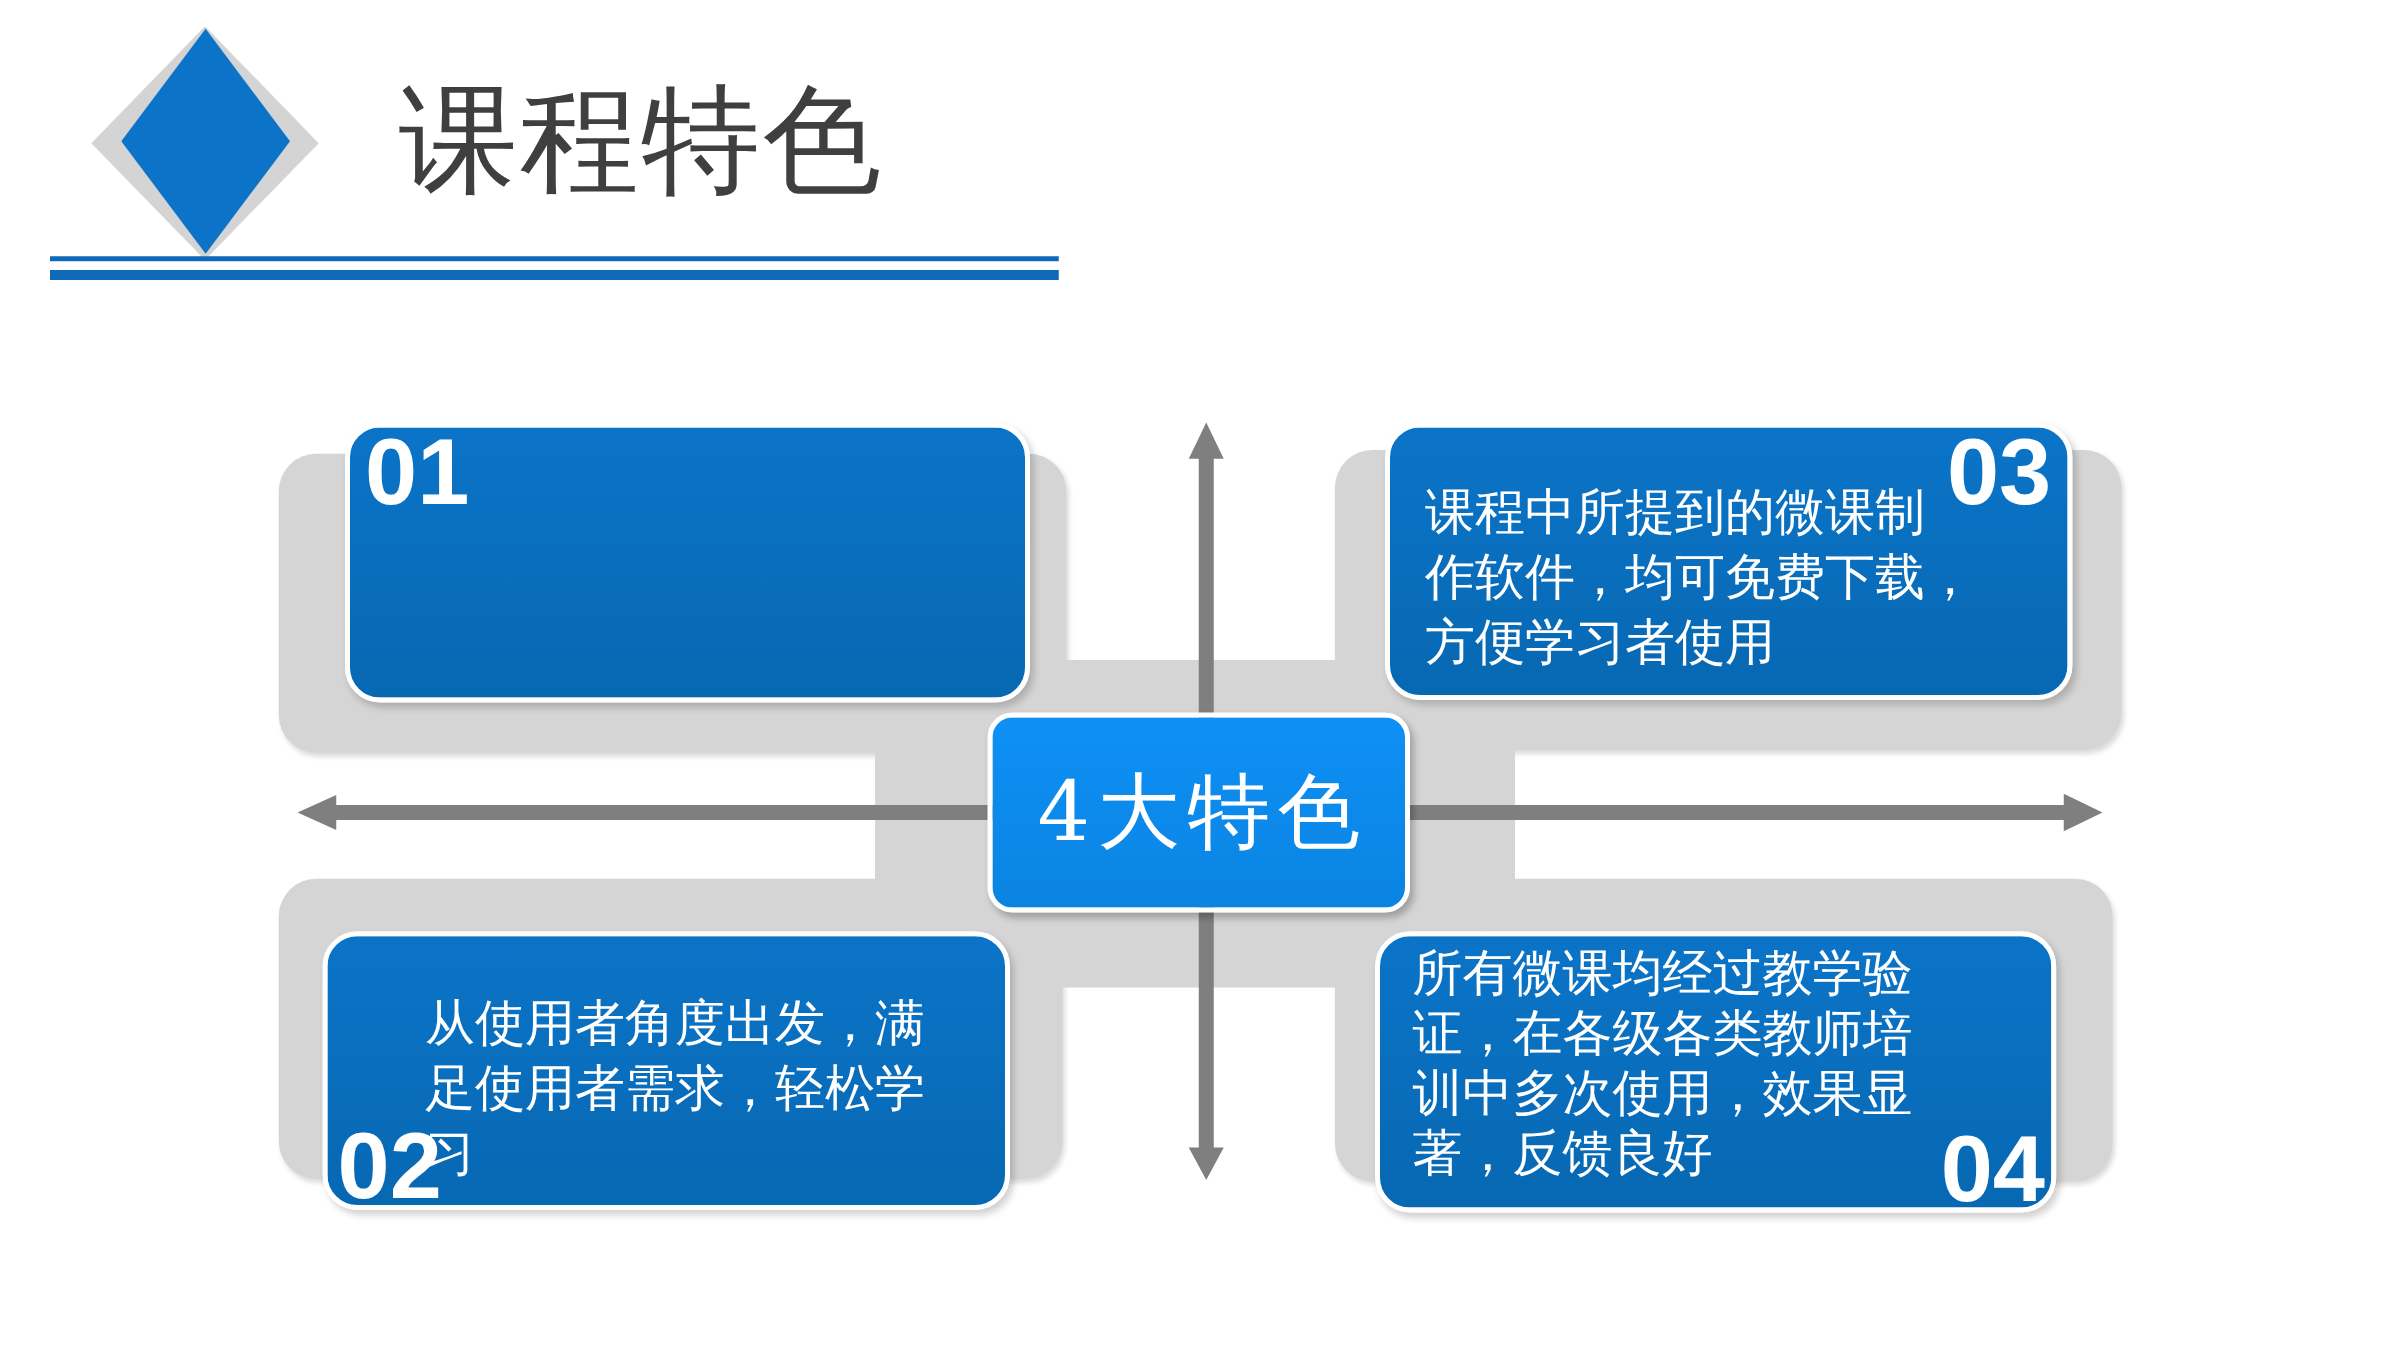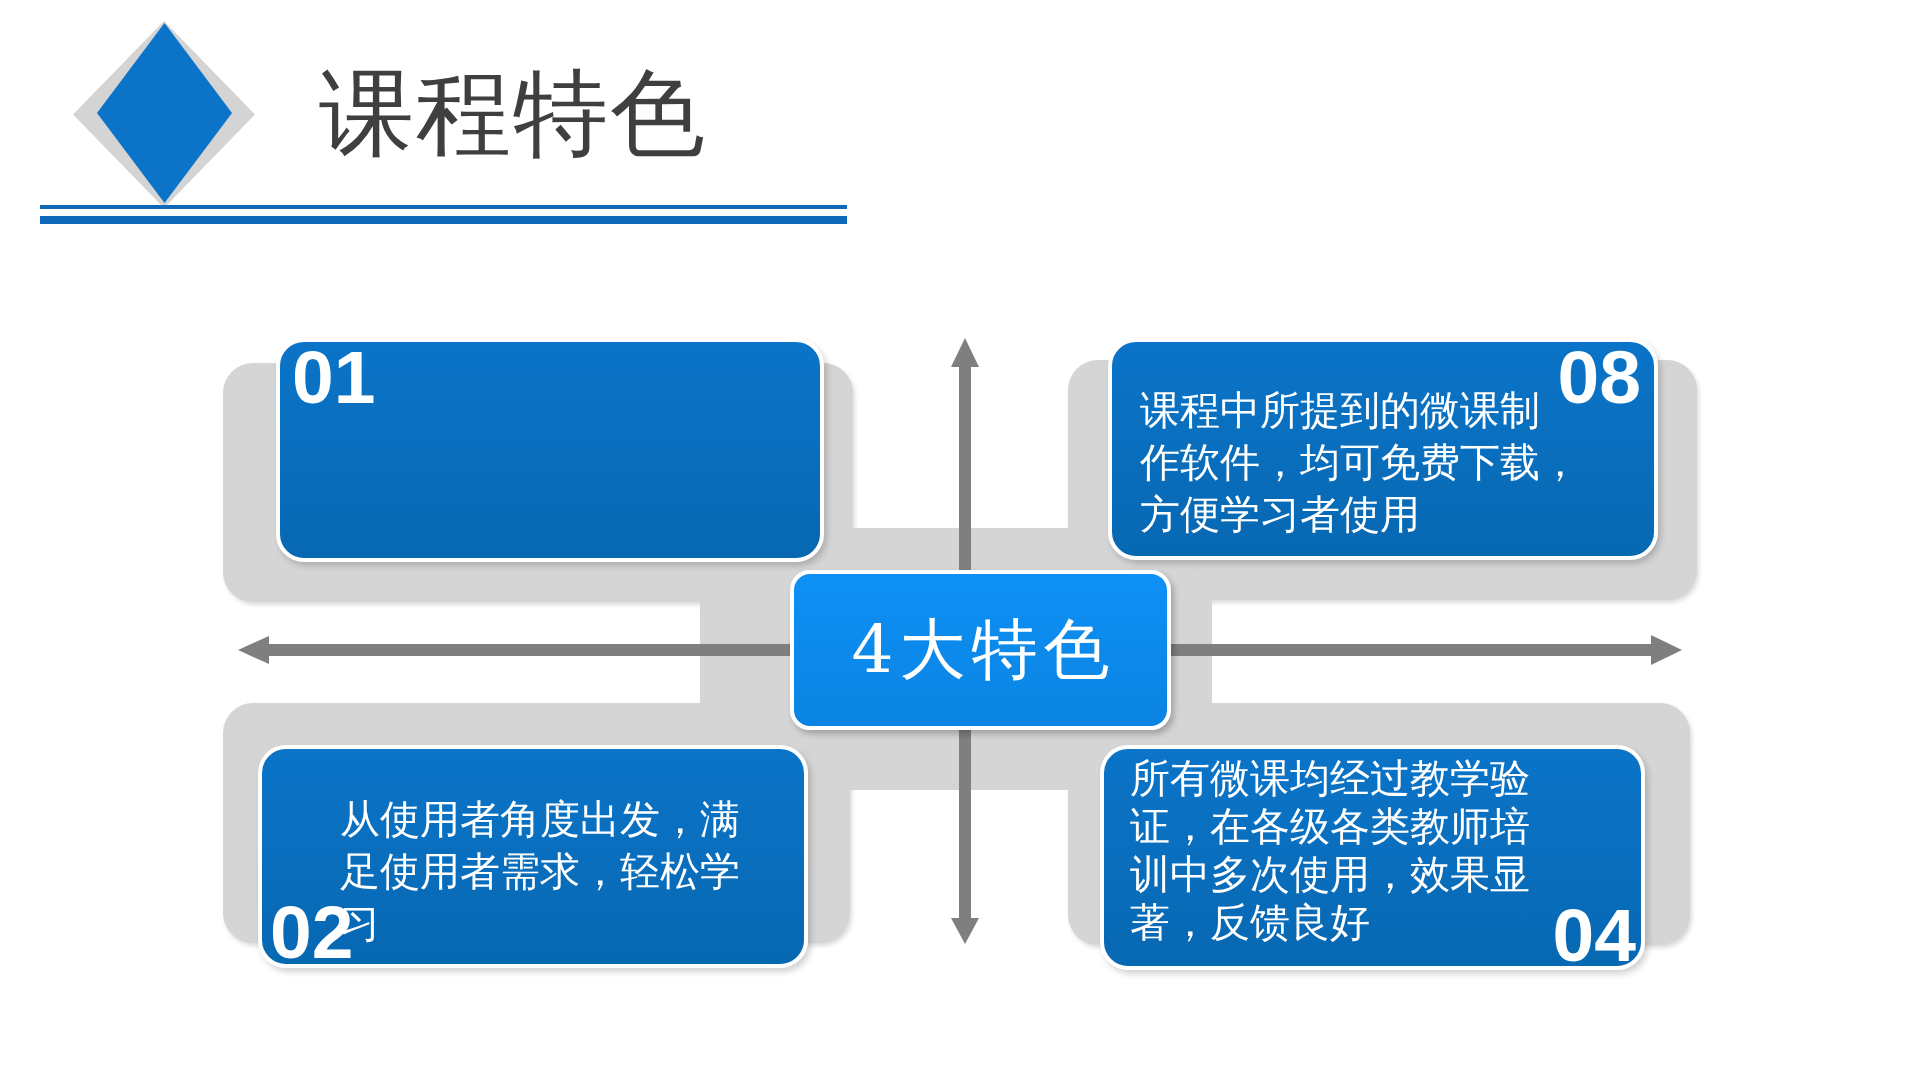--- a/index.html
+++ b/index.html
@@ -67,21 +67,21 @@
     position:absolute;margin:0;color:#ffffff;font-size:40px;line-height:52px;
     white-space:pre-line;
   }
   .txt-01{left:74px;top:52px;width:470px;}
   .txt-02{left:78px;top:44px;width:430px;}
   .txt-03{left:28px;top:42px;width:495px;}
   .txt-04{left:26px;top:6px;width:495px;line-height:48px;font-family:Liberation Serif, serif;}
 
   
   .center-box{
-    position:absolute;left:790px;top:570px;width:381px;height:160px;
+    position:absolute;left:790px;top:570px;width:338px;height:160px;
     border-radius:20px;border:4px solid #ffffff;box-sizing:border-box;
     background:linear-gradient(180deg,#0E90F5 0%,#0A84E2 100%);
     box-shadow:3px 4px 6px rgba(0,0,0,0.25);
     display:flex;align-items:center;justify-content:center;
   }
   .center-label{
     color:#ffffff;font-family:"DejaVu Serif","Liberation Serif",serif;
     font-size:66px;letter-spacing:6px;white-space:nowrap;text-indent:6px;
   }
 </style>
@@ -115,21 +115,21 @@
   </section>
 
   <section class="card card-02">
     <span class="num num-bl">02</span>
     <p class="txt txt-02">从使用者角度出发，满
 足使用者需求，轻松学
 习</p>
   </section>
 
   <section class="card card-03">
-    <span class="num num-tr">08</span>
+    <span class="num num-tr">03</span>
     <p class="txt txt-03">课程中所提到的微课制
 作软件，均可免费下载，
 方便学习者使用</p>
   </section>
 
   <section class="card card-04">
     <span class="num num-br">04</span>
     <p class="txt txt-04">所有微课均经过教学验
 证，在各级各类教师培
 训中多次使用，效果显

